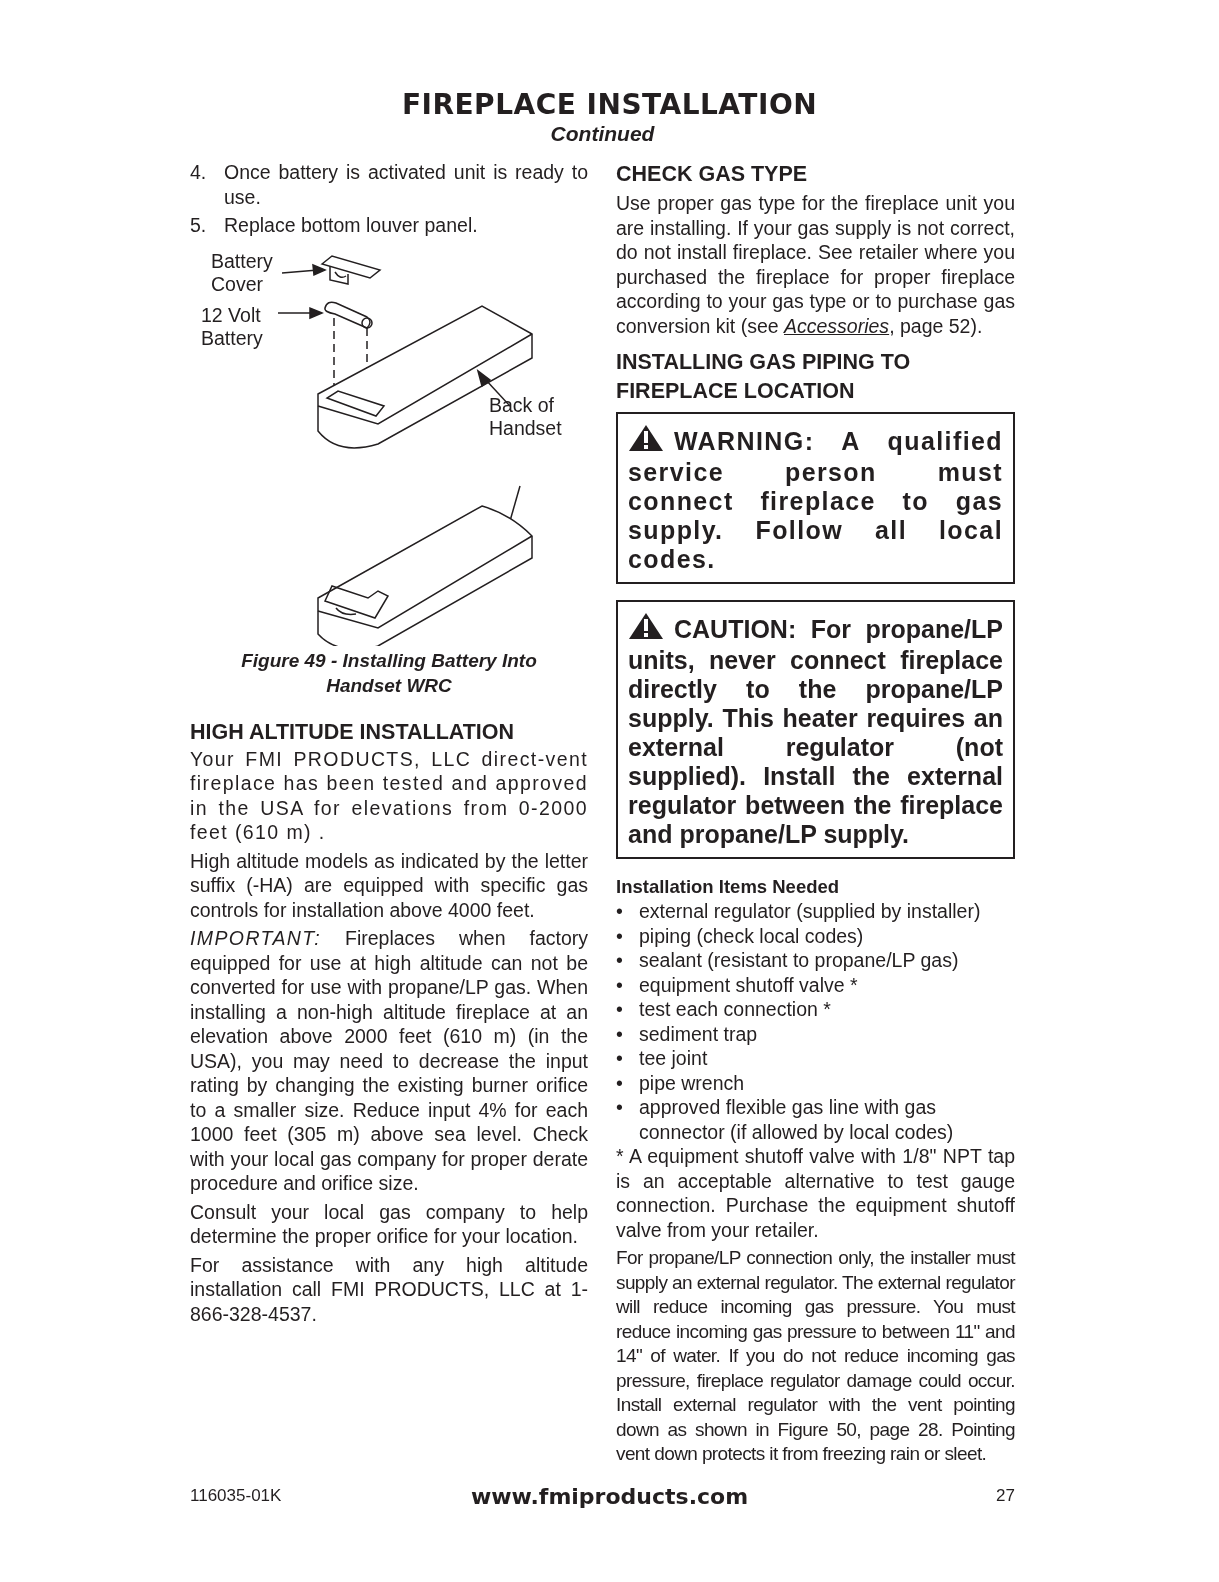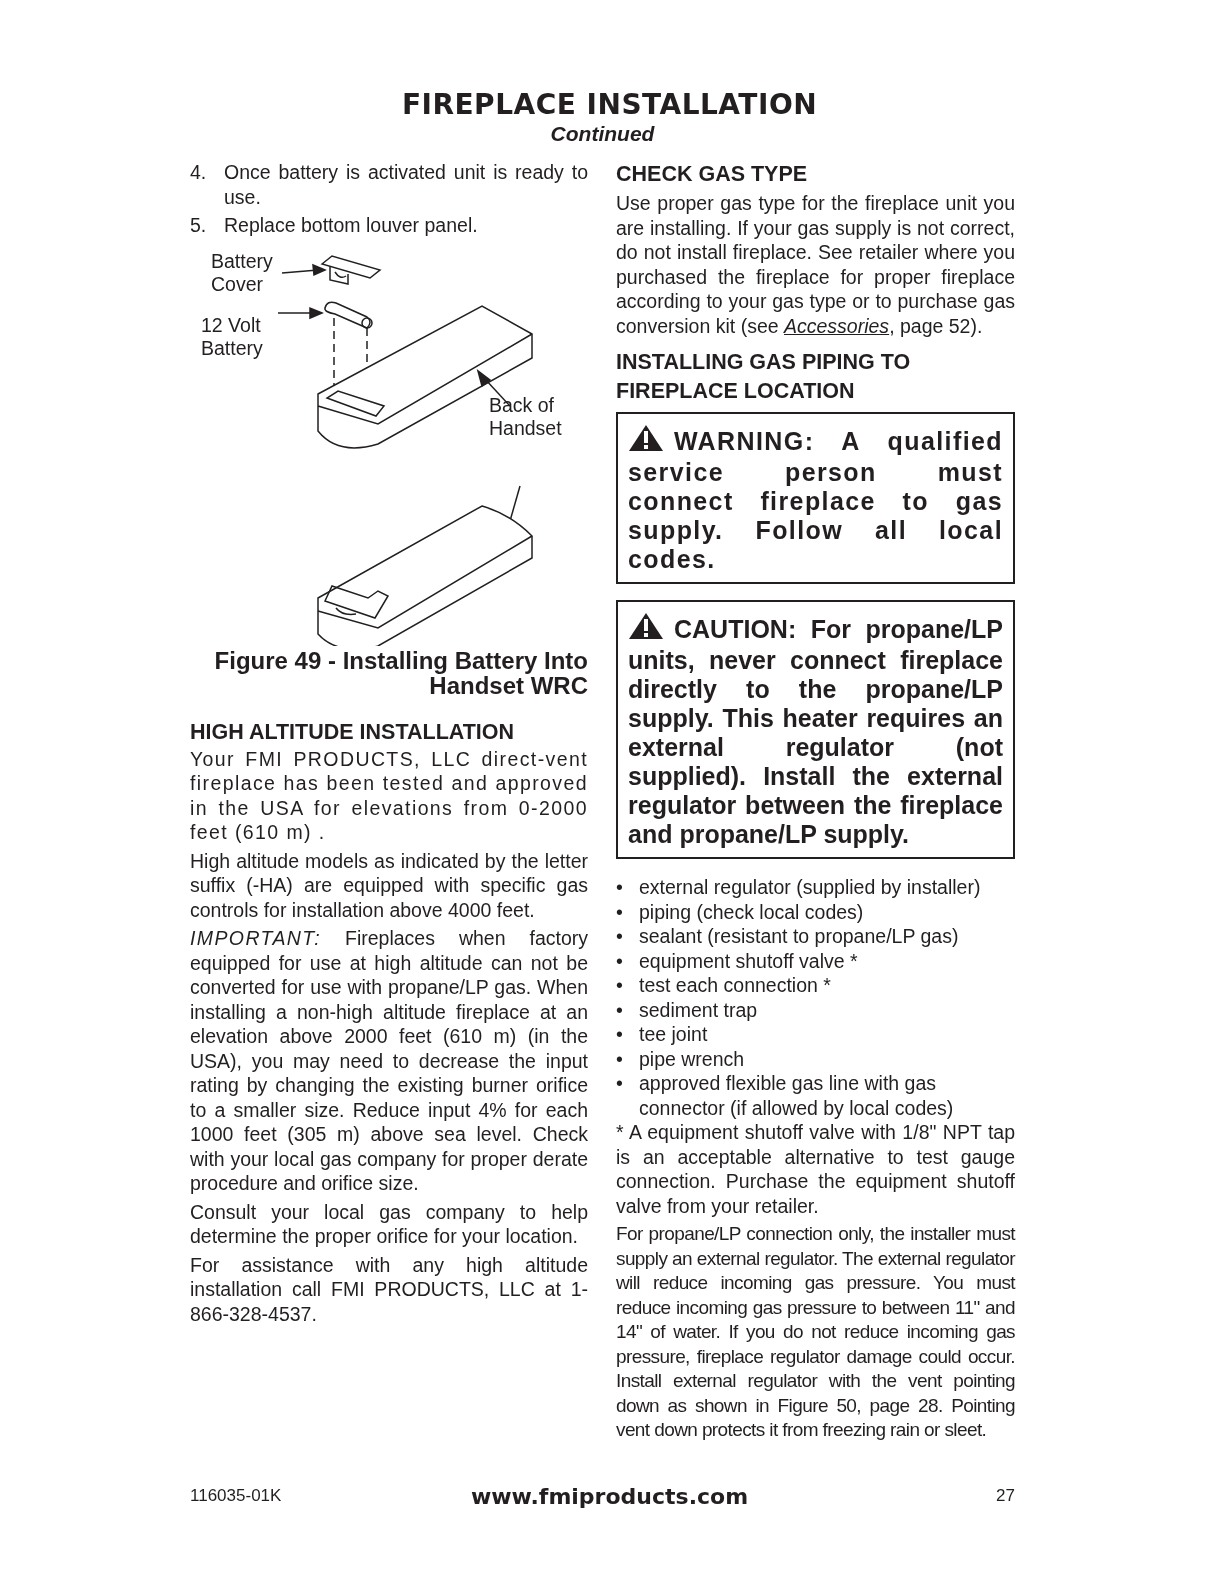--- a/index.html
+++ b/index.html
@@ -19,21 +19,21 @@
   .col { position: absolute; top: 160px; width: 400px; font-size: 19.5px; line-height: 24.5px; }
   .col-left { left: 190px; width: 398px; }
   .col-right { left: 616px; width: 399px; }
   p { margin: 0 0 4px 0; text-align: justify; }
   .num-item { display: flex; margin: 0; }
   .num-item .n { width: 34px; flex: none; }
   .num-item .t { flex: 1; text-align: justify; }
   h2 { font-size: 21.5px; font-weight: bold; margin: 0 0 6px 0; line-height: 29px; }
   .figure { position: relative; width: 398px; height: 400px; margin-top: 8px; }
   .fig-label { position: absolute; font-size: 19.5px; line-height: 23px; }
-  .caption { text-align: right; font-weight: bold; font-size: 24px; line-height: 25px; margin: 2px 0 20px 0; }
+  .caption { text-align: center; font-weight: bold; font-style: italic; font-size: 19px; line-height: 25px; margin: 2px 0 20px 0; }
   .tracked { letter-spacing: 1.4px; }
   .box {
     border: 2px solid #231f20; padding: 10px 10px 8px 10px; margin: 6px 0 16px 0;
     font-weight: bold; font-size: 25px; line-height: 29px; text-align: justify;
   }
   .box .warn-icon { display: inline-block; vertical-align: -2px; margin-right: 10px; }
   .subhead { font-weight: bold; font-size: 18.5px; line-height: 24px; }
   ul { list-style: none; margin: 0; padding: 0; }
   ul li { display: flex; }
   ul li .b { width: 23px; flex: none; }
@@ -92,21 +92,21 @@
         <path d="M128,352 L292,260 Q320,268 342,290 L342,312 L188,400 Q148,410 128,388 Z" fill="#fff"></path>
         <path d="M128,365 L188,382 L342,290"></path>
         <path d="M135,355 L185,372 L198,350 L188,345 L178,352 L142,340 Z"></path>
         <path d="M146,362 Q152,370 166,368"></path>
       </g>
     </svg>
     <div class="fig-label" style="left:21px;top:4px;">
       <div>Battery</div>
       <div>Cover</div>
     </div>
-    <div class="fig-label" style="left:11px;top:58px;margin-top:10px;">
+    <div class="fig-label" style="left:11px;top:58px;">
       <div>12 Volt</div>
       <div>Battery</div>
     </div>
     <div class="fig-label" style="left:299px;top:148px;">
       <div>Back of</div>
       <div>Handset</div>
     </div>
   </div>
 
   <div class="caption">
@@ -148,20 +148,21 @@
   <div class="box" style="margin-top:14px;">
     <span class="warn-icon">
       <svg width="36" height="28" viewBox="0 0 36 28">
           <polygon points="18,1 35,27 1,27" fill="#231f20"></polygon>
           <rect x="16" y="7" width="4" height="12" fill="#fff"></rect>
           <rect x="16" y="21" width="4" height="4" fill="#fff"></rect>
         </svg>
     </span><span>CAUTION: For propane/LP units, never connect fireplace directly to the propane/LP supply. This heater requires an external regulator (not supplied). Install the external regulator between the fireplace and propane/LP supply.</span>
   </div>
 
+  <div class="subhead">Installation Items Needed</div>
   <ul>
     <li>
         <span class="b">•</span>
         <span>external regulator (supplied by installer)</span>
       </li>
     <li>
         <span class="b">•</span>
         <span>piping (check local codes)</span>
       </li>
     <li>

